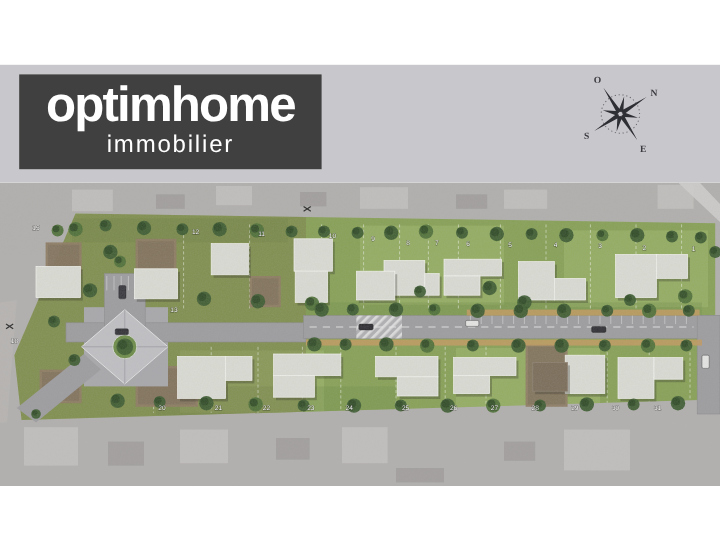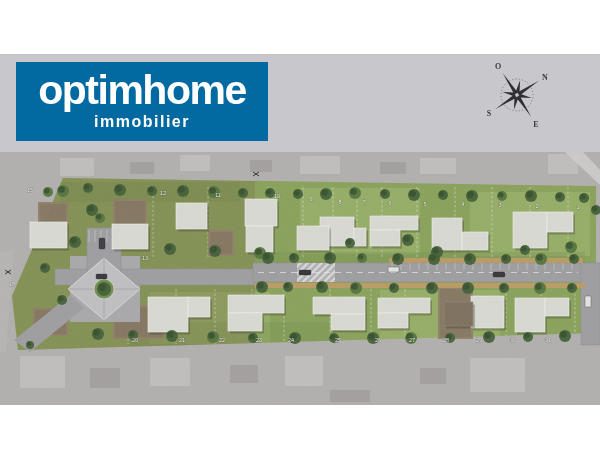--- a/index.html
+++ b/index.html
@@ -2,33 +2,33 @@
 <html><head>
 <meta charset="utf-8">
 <style>
   html,body{margin:0;padding:0;background:#fff;}
   .stage{position:relative;width:600px;height:450px;background:#ffffff;overflow:hidden;
          font-family:"Liberation Sans",sans-serif;}
   .grayband{position:absolute;left:0;top:54px;width:600px;height:98px;background:#c8c7cb;}
   .logo{position:absolute;left:16px;top:62px;width:252px;height:79px;
         display:flex;flex-direction:column;align-items:center;justify-content:center;}
   .logo-title{color:#fff;font-weight:700;font-size:41px;line-height:1;letter-spacing:-1.5px;margin-top:-3px;}
-  .logo-sub{color:#fff;font-weight:700;font-size:16px;letter-spacing:1.5px;margin-top:2px;}
+  .logo-sub{color:#fff;font-weight:400;font-size:20px;letter-spacing:1.5px;margin-top:2px;}
   .compass{position:absolute;left:470px;top:52px;width:95px;height:86px;}
   .compass text{font-family:"Liberation Serif",serif;font-size:8px;font-weight:700;fill:#3a3a40;}
   #map-svg{position:absolute;left:0;top:152px;width:600px;height:253px;}
 </style>
 </head>
 <body>
 
 <div class="stage">
 
   <div class="grayband"></div>
 
-  <div class="logo" id="logo-box" style="background: #0369a1;">
+  <div class="logo" id="logo-box" style="background: #404040;">
     <div class="logo-title">optimhome</div>
     <div class="logo-sub">immobilier</div>
   </div>
 
   <svg class="compass" viewBox="0 0 95 86">
     <g id="compass-star">
         <g transform="translate(47,43) rotate(57)">
           <polygon points="0.00,-26.00 1.72,-4.16 10.61,-10.61 4.16,-1.72 26.00,0.00 4.16,1.72 10.61,10.61 1.72,4.16 0.00,26.00 -1.72,4.16 -10.61,10.61 -4.16,1.72 -26.00,0.00 -4.16,-1.72 -10.61,-10.61 -1.72,-4.16" fill="#2e2e35"></polygon>
           <circle cx="0" cy="0" r="16" fill="none" stroke="#55555c" stroke-width="0.8" stroke-dasharray="1,2.2" opacity="0.85"></circle>
           <circle cx="0" cy="0" r="2.2" fill="#c8c7cb" stroke="#2e2e35" stroke-width="0.7"></circle>

